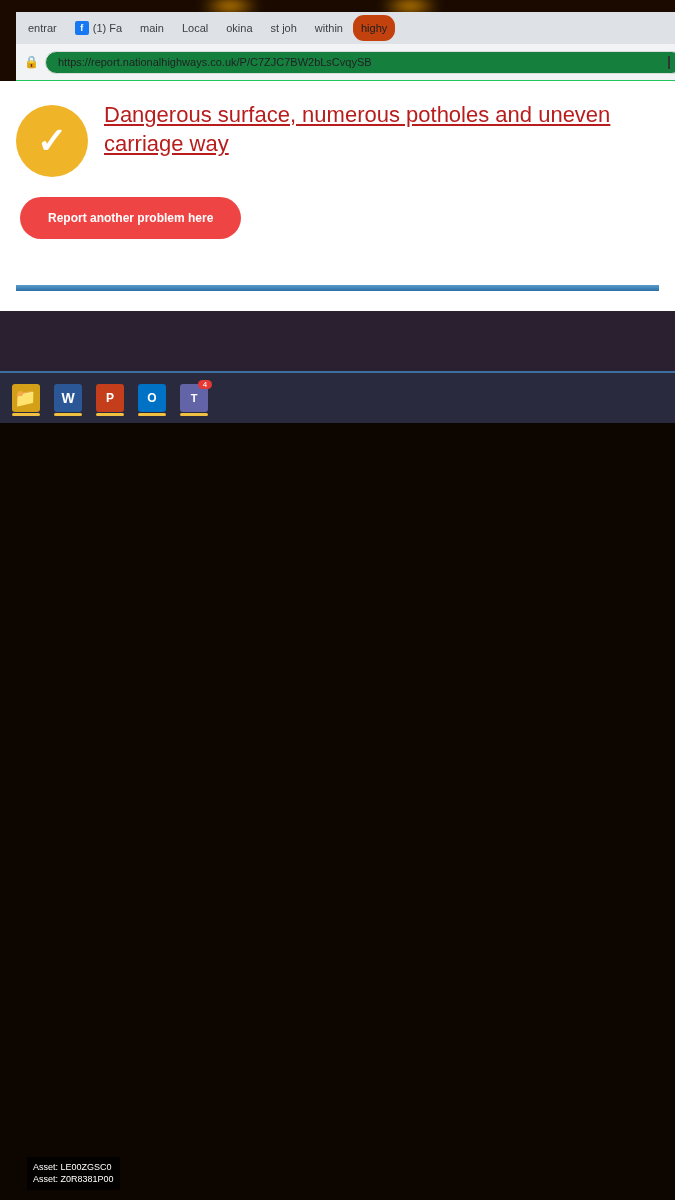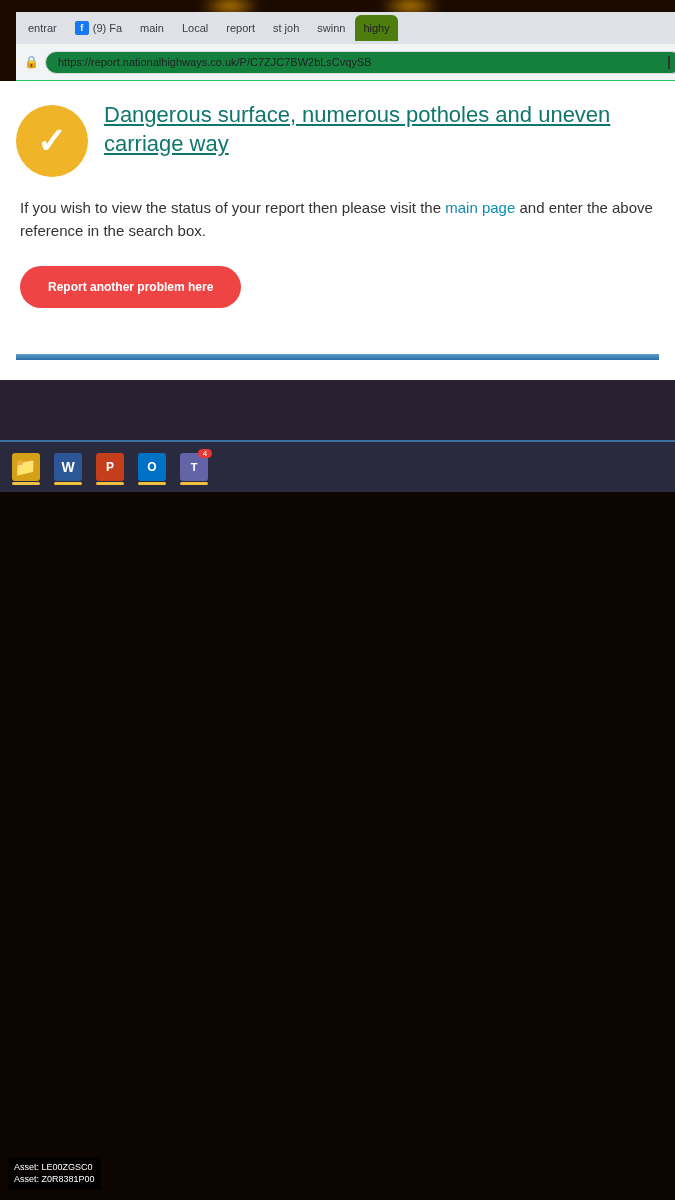--- a/index.html
+++ b/index.html
@@ -40,22 +40,23 @@
       font-size: 11px;
       color: #3c4043;
       white-space: nowrap;
       overflow: hidden;
       max-width: 90px;
       cursor: pointer;
       background: #dee1e6;
     }
 
     .tab-item.active {
-      background: #4d7c0f;
+      background: #c2410c;
       color: #202124;
+      border-radius: 11px;
     }
 
     .tab-icon {
       width: 14px;
       height: 14px;
       margin-right: 4px;
       flex-shrink: 0;
       border-radius: 2px;
     }
 
@@ -140,21 +141,21 @@
 
     .check-mark {
       color: white;
       font-size: 36px;
       font-weight: bold;
       line-height: 1;
     }
 
     .report-title {
       font-size: 22px;
-      color: #0f766e;
+      color: #b91c1c;
       text-decoration: underline;
       line-height: 1.3;
       font-weight: normal;
     }
 
     .report-body {
       padding: 0 4px;
     }
 
     .thank-you-text {
@@ -277,21 +278,21 @@
       border-radius: 8px;
       padding: 0 3px;
       min-width: 14px;
       text-align: center;
     }
 
     
     .bottom-label {
       position: absolute;
       bottom: 10px;
-      left: 8px;
+      left: 27px;
       background: rgba(0,0,0,0.7);
       color: white;
       font-size: 9px;
       padding: 4px 6px;
       line-height: 1.4;
     }
 
     
     .ambient-lights {
       width: 100%;
@@ -341,36 +342,36 @@
   </div>
 
   <div class="browser-chrome">
 
     <div class="tab-bar">
       <div class="tab-item">
         <span>entrar</span>
       </div>
       <div class="tab-item">
         <span class="tab-icon facebook-icon">f</span>
-        <span>(9) Fa</span>
+        <span>(1) Fa</span>
       </div>
       <div class="tab-item">
         <span>main</span>
       </div>
       <div class="tab-item">
         <span>Local</span>
       </div>
       <div class="tab-item">
-        <span>report</span>
+        <span>okina</span>
       </div>
       <div class="tab-item">
         <span>st joh</span>
       </div>
       <div class="tab-item">
-        <span>swinn</span>
+        <span>within</span>
       </div>
       <div class="tab-item active">
         <span>highy</span>
       </div>
     </div>
 
     <div class="address-bar-row">
       <span class="lock-icon">🔒</span>
       <div class="address-bar">
         <span class="address-text">https://report.nationalhighways.co.uk/P/C7ZJC7BW2bLsCvqySB</span>
@@ -386,23 +387,20 @@
       <div class="check-circle">
         <span class="check-mark">✓</span>
       </div>
       <h1 class="report-title">Dangerous surface, numerous potholes and uneven carriage way</h1>
     </div>
 
     <div class="report-body">
 
 
 
-      <p class="status-text">
-        <span>If you wish to view the status of your report then please visit the </span><a class="main-page-link">main page</a><span> and enter the above reference in the search box.</span>
-      </p>
 
       <button class="report-button">Report another problem here</button>
 
     </div>
 
     <div class="page-divider"></div>
 
   </div>
 
   <div style="background:#2a2030; height:60px; width:100%;"></div>

